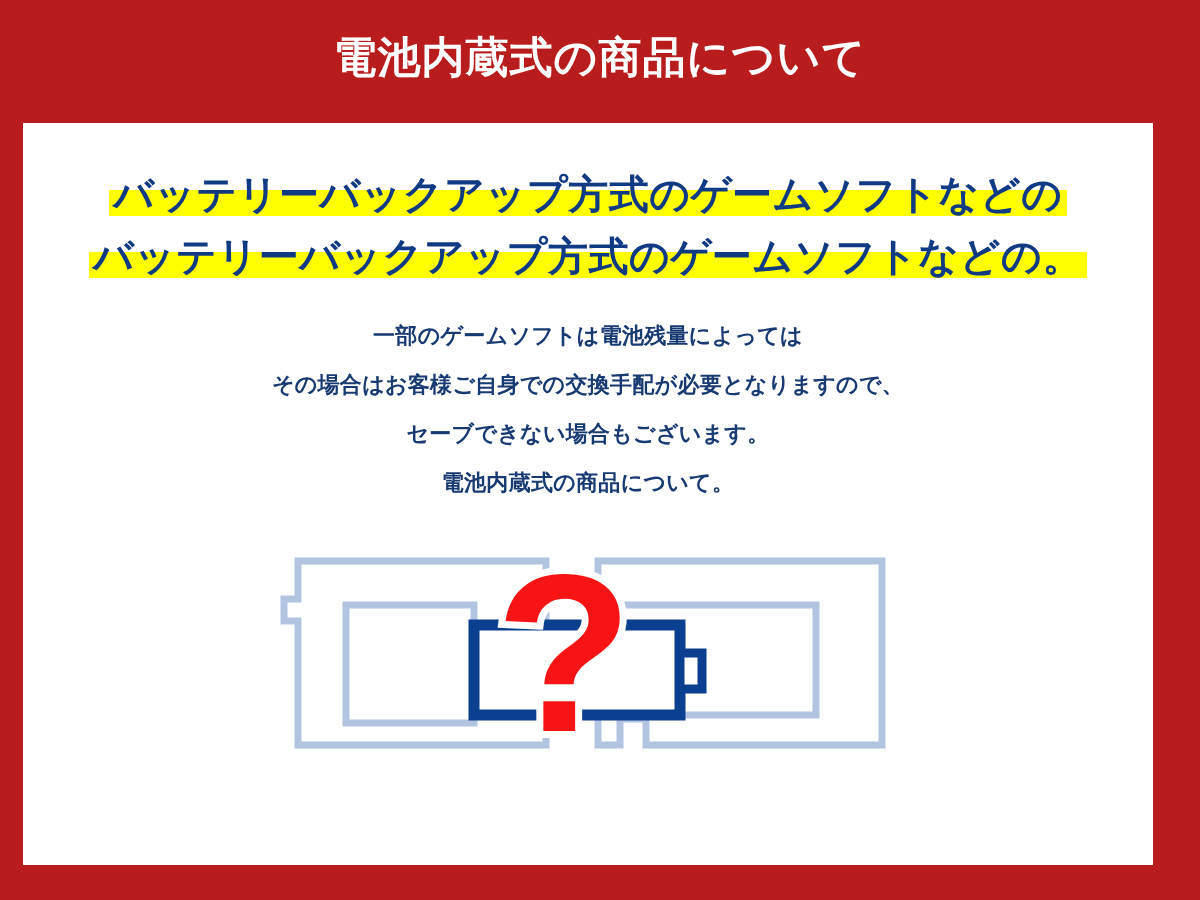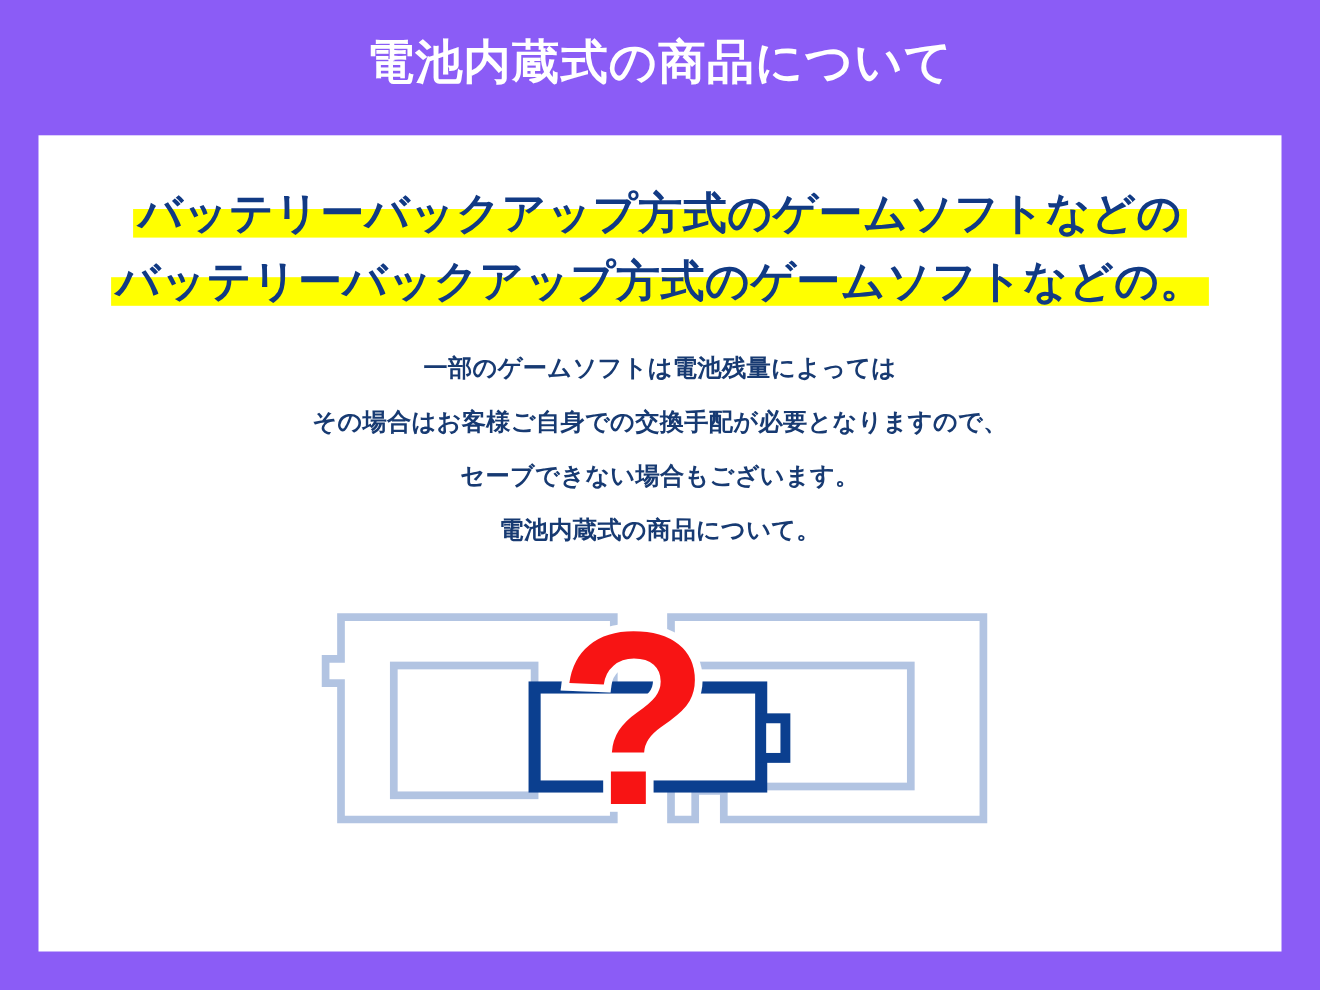--- a/index.html
+++ b/index.html
@@ -7,42 +7,42 @@
   html,body { width:1200px; height:900px; }
   body {
     background:#043a91;
     font-family:"DejaVu Sans","Liberation Sans",sans-serif;
     overflow:hidden;
   }
   #notice-banner {
     position:relative;
     width:1200px;
     height:900px;
-    background:#8b5cf6;
+    background:#b91c1c;
   }
   
   #title-bar {
     position:absolute;
     left:0; top:0;
     width:1200px; height:123px;
     display:flex; align-items:center; justify-content:center;
   }
   #title-text {
     color:#ffffff;
     font-size:43px;
     font-weight:bold;
     letter-spacing:1px;
     line-height:1;
     white-space:nowrap;
     transform:translateY(-4px);
   }
   
   #content-card {
     position:absolute;
-    left:35px; top:123px;
+    left:23px; top:123px;
     width:1130px; height:742px;
     background:#ffffff;
   }
   
   #headline-block {
     position:absolute;
     left:0; top:40px;
     width:1130px;
   }
   .headline-line {

